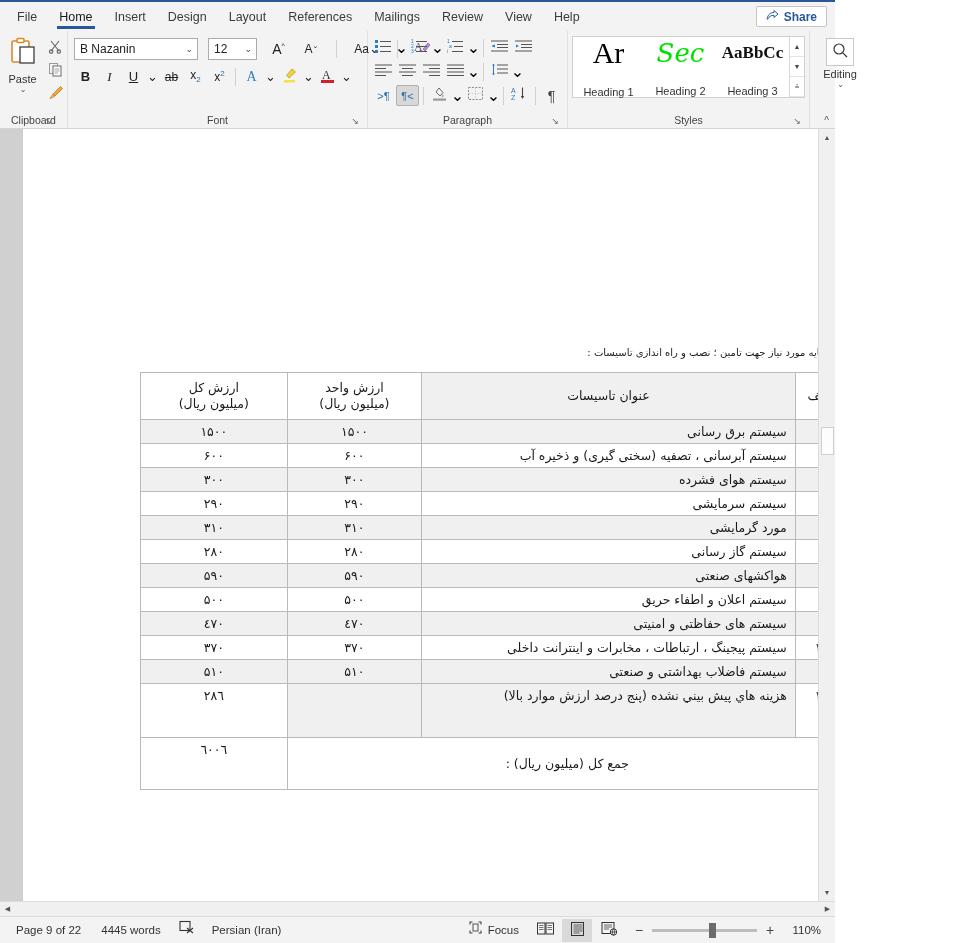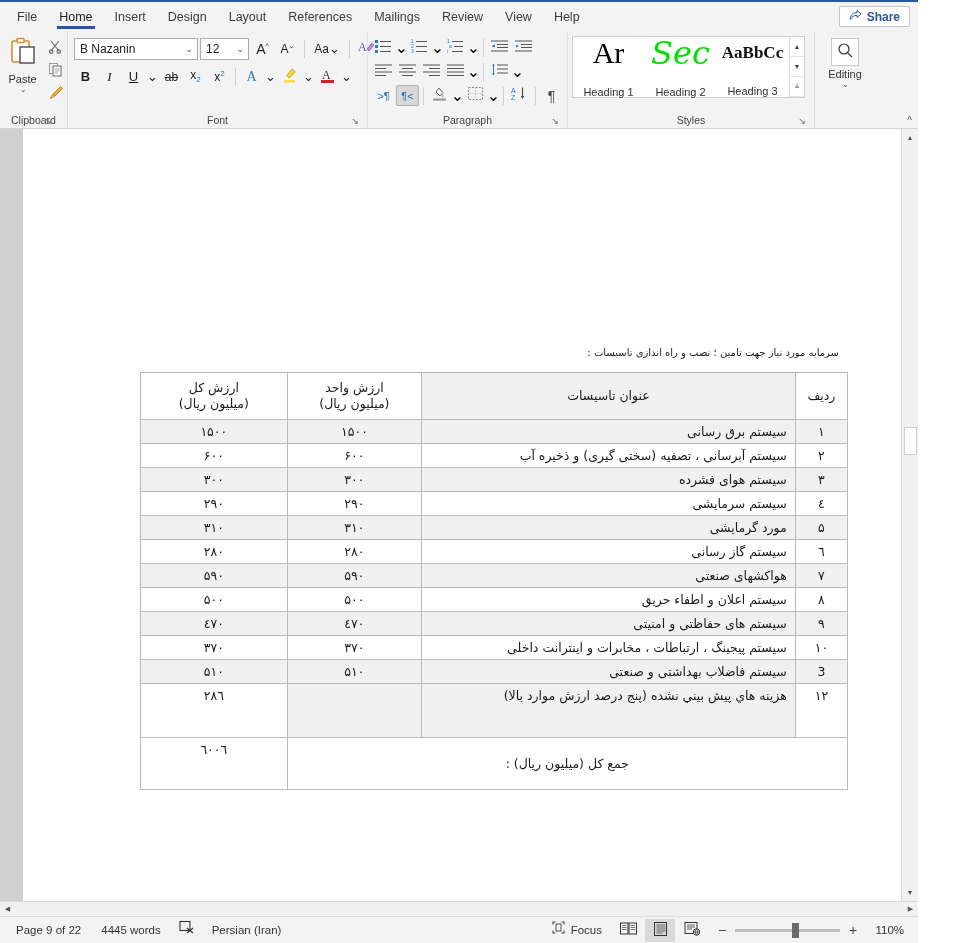--- a/index.html
+++ b/index.html
@@ -4,21 +4,21 @@
 <style>
   * { box-sizing: border-box; }
   html, body {
     margin: 0; padding: 0;
     width: 955px; height: 943px;
     overflow: hidden;
     font-family: "Liberation Sans", sans-serif;
     background: #ffffff;
   }
   #app {
-    width: 918px; height: 943px;
+    width: 835px; height: 943px;
     position: relative;
     display: flex;
     flex-direction: column;
     background: #000000;
   }
 
   
   .tabbar {
     height: 31px;
     background: #f3f3f3;
@@ -105,21 +105,21 @@
   .clipboard { width: 68px; align-items: center; }
   .paste-big {
     display: flex; flex-direction: column; align-items: center;
     width: 44px; padding-top: 2px;
   }
   .paste-label { font-size: 11px; color: #333; margin-top: 1px; }
   .clip-small { display: flex; flex-direction: column; gap: 3px; padding-top: 4px; }
 
   
   .fontgroup { width: 300px; }
-  .fontrow1 { display: flex; align-items: center; gap: 2px; padding: 3px 0 0 2px; justify-content: center; }
+  .fontrow1 { display: flex; align-items: center; gap: 10px; padding: 3px 0 0 2px; justify-content: center; }
   .fontrow2 { display: flex; align-items: center; gap: 1px; padding: 5px 0 0 2px; }
   .combo {
     height: 22px; border: 1px solid #ababab; background: #fff;
     display: flex; align-items: center; justify-content: space-between;
     font-size: 12px; color: #222; padding: 0 4px 0 5px; cursor: default;
   }
   .combo .cv { font-size: 9px; color: #444; }
   .fbtn {
     width: 23px; height: 23px; display: flex; align-items: center;
     justify-content: center; font-size: 13px; color: #222; cursor: default;
@@ -635,21 +635,21 @@
     </div>
 
     <div class="group stylesgroup">
       <div class="group-body">
         <div class="stylebox">
           <div class="stylecell">
             <div class="sprev" style="font-family:'Liberation Serif',serif;color:#000;font-size:30px;">Ar</div>
             <div class="sname">Heading 1</div>
           </div>
           <div class="stylecell">
-            <div class="sprev" style="font-family:'DejaVu Serif',serif;color:#00e000;font-size:32px;font-style:italic;">Sec</div>
+            <div class="sprev" style="font-family:'DejaVu Serif',serif;color:#00e000;font-size:26px;font-style:italic;">Sec</div>
             <div class="sname">Heading 2</div>
           </div>
           <div class="stylecell">
             <div class="sprev" style="font-family:'Liberation Serif',serif;color:#111;font-size:17px;font-weight:bold;">AaBbCc</div>
             <div class="sname">Heading 3</div>
           </div>
           <div class="stylescroll">
             <div>▲</div>
             <div>▼</div>
             <div style="font-size:8px;">⩮</div>

